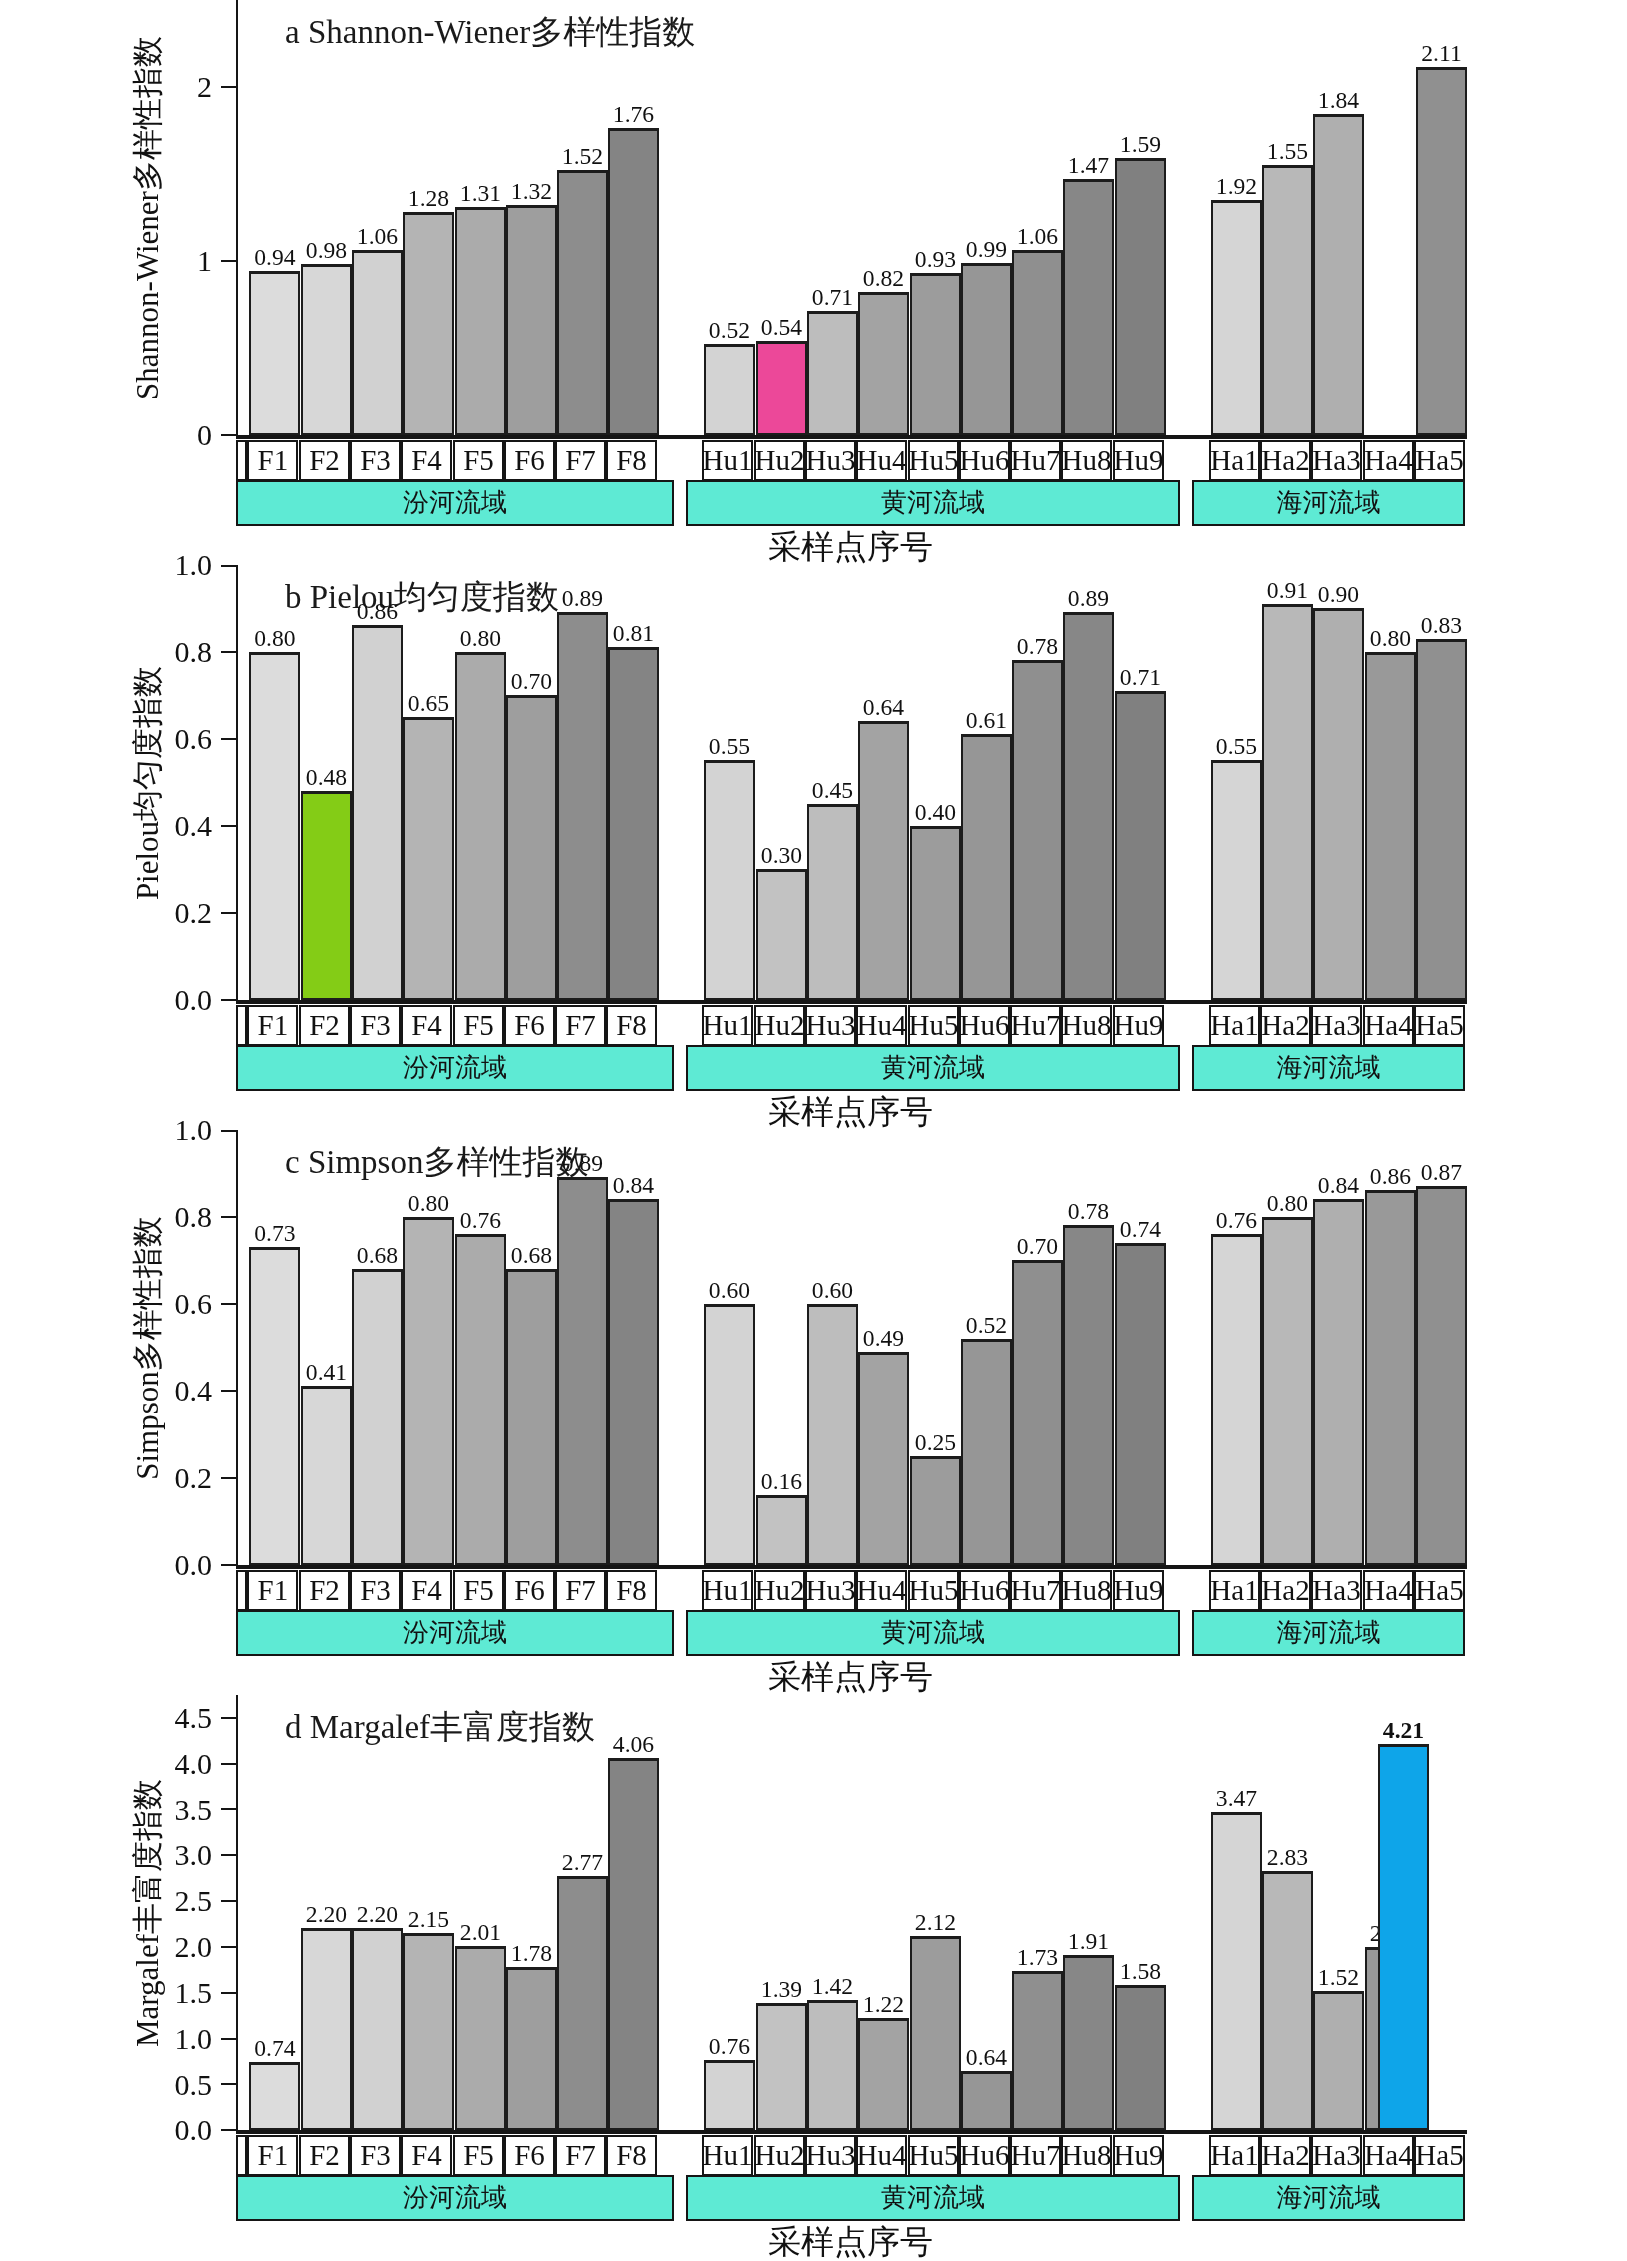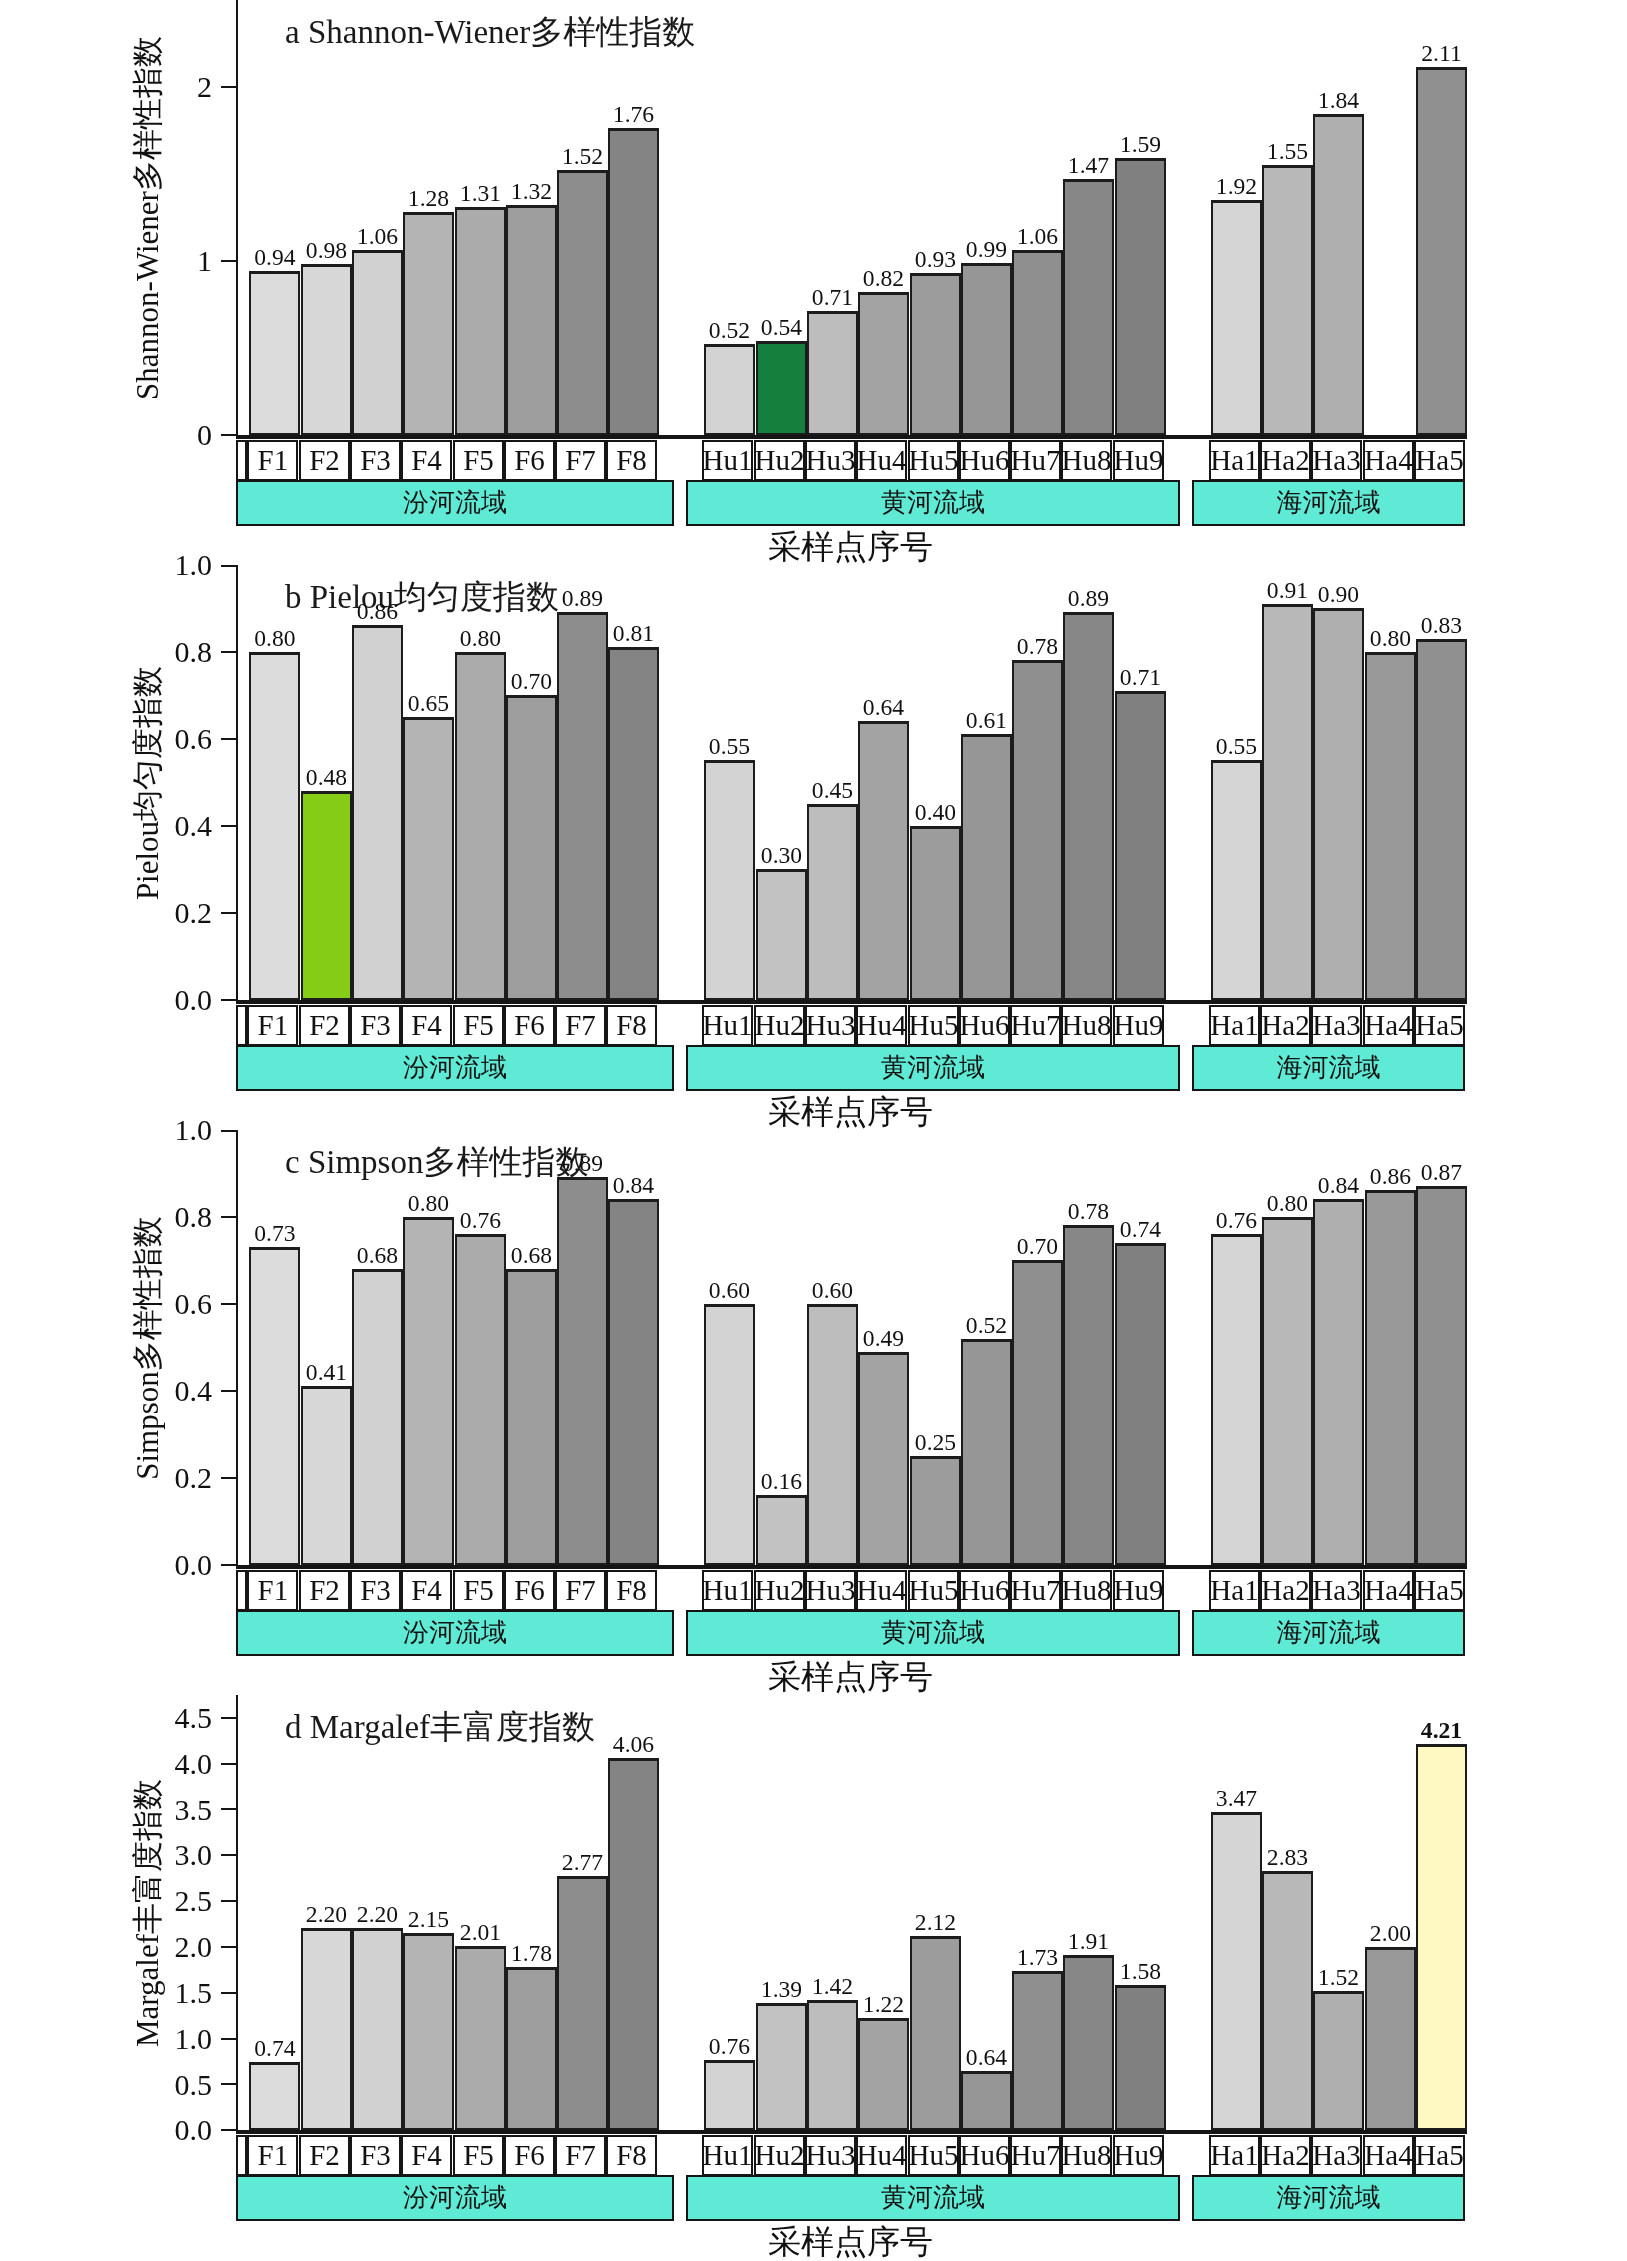--- a/index.html
+++ b/index.html
@@ -68,21 +68,21 @@
         </div>
         <div class="bar" style="left: 319px; width: 51px; height: 265px; background: rgb(141, 141, 141);">
           <div class="val">1.52</div>
         </div>
         <div class="bar" style="left: 370px; width: 51px; height: 307px; background: rgb(132, 132, 132);">
           <div class="val">1.76</div>
         </div>
         <div class="bar" style="left: 466px; width: 51px; height: 91px; background: rgb(211, 211, 211);">
           <div class="val">0.52</div>
         </div>
-        <div class="bar" style="left: 518px; width: 51px; height: 94px; background: #15803d;">
+        <div class="bar" style="left: 518px; width: 51px; height: 94px; background: #ec4899;">
           <div class="val">0.54</div>
         </div>
         <div class="bar" style="left: 569px; width: 51px; height: 124px; background: rgb(189, 189, 189);">
           <div class="val">0.71</div>
         </div>
         <div class="bar" style="left: 620px; width: 51px; height: 143px; background: rgb(163, 163, 163);">
           <div class="val">0.82</div>
         </div>
         <div class="bar" style="left: 672px; width: 51px; height: 162px; background: rgb(156, 156, 156);">
           <div class="val">0.93</div>
@@ -469,21 +469,21 @@
         </div>
         <div class="bar" style="left: 1024px; width: 51px; height: 259px; background: rgb(184, 184, 184);">
           <div class="val">2.83</div>
         </div>
         <div class="bar" style="left: 1075px; width: 51px; height: 139px; background: rgb(175, 175, 175);">
           <div class="val">1.52</div>
         </div>
         <div class="bar" style="left: 1127px; width: 51px; height: 183px; background: rgb(153, 153, 153);">
           <div class="val">2.00</div>
         </div>
-        <div class="bar" style="left: 1178px; width: 51px; height: 386px; background: #fef9c3; font-weight: bold;">
+        <div class="bar" style="left: 1140px; width: 51px; height: 386px; background: #0ea5e9; font-weight: bold;">
           <div class="val">4.21</div>
         </div>
       </div>
   </div>
   <div class="row1">
       <div class="cell" style="left: 0px; width: 11.4px;"></div>
       <div class="cell" style="left: 11.4px; width: 51px;">F1</div>
       <div class="cell" style="left: 63px; width: 51px;">F2</div>
       <div class="cell" style="left: 114px; width: 51px;">F3</div>
       <div class="cell" style="left: 165px; width: 51px;">F4</div>

